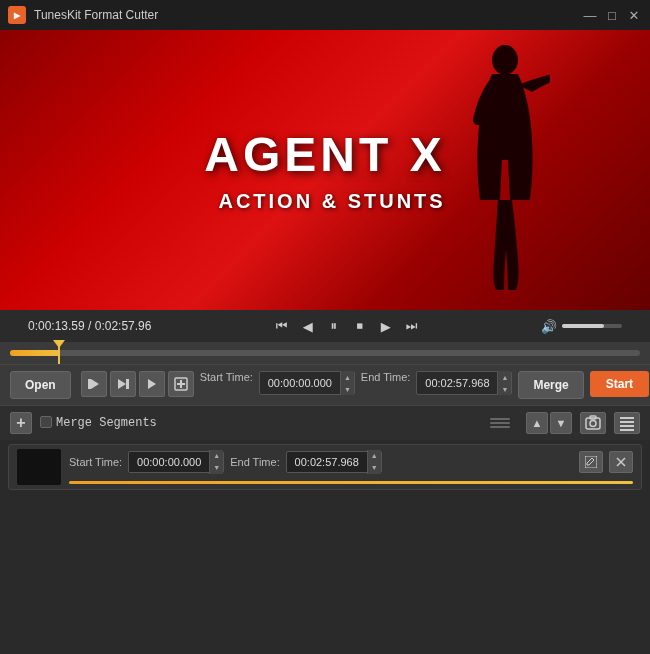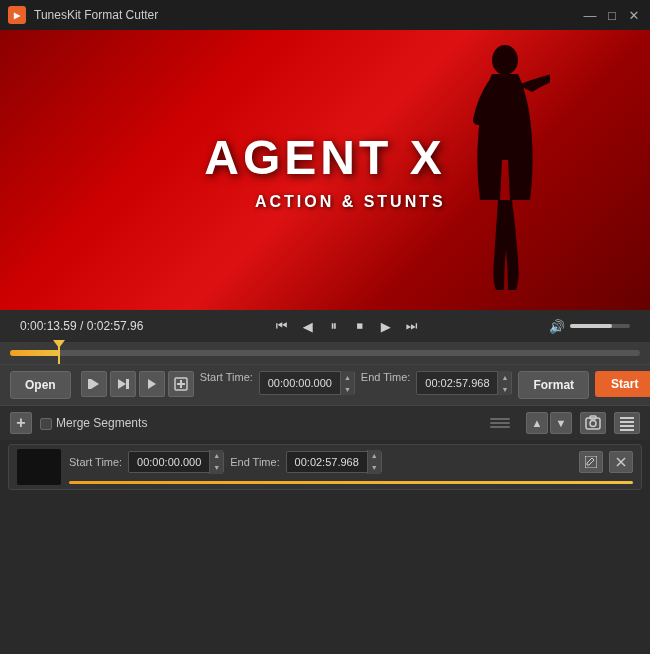--- a/index.html
+++ b/index.html
@@ -82,34 +82,34 @@
       text-align: right;
       color: white;
     }
     .video-title-overlay .agent-x {
       font-size: 48px;
       font-weight: 900;
       letter-spacing: 4px;
       text-shadow: 2px 2px 8px rgba(0,0,0,0.8);
     }
     .video-title-overlay .subtitle {
-      font-size: 16px;
+      font-size: 20px;
       font-weight: 700;
       letter-spacing: 3px;
       margin-top: 8px;
       text-shadow: 1px 1px 4px rgba(0,0,0,0.8);
     }
 
     
     #playback-bar {
       background: #2b2b2b;
       height: 32px;
       display: flex;
       align-items: center;
-      padding: 0 20px;
+      padding: 0 28px;
       gap: 12px;
       justify-content: space-between;
     }
     #playback-bar .time-display {
       color: #ddd;
       font-size: 12px;
       min-width: 120px;
     }
     #playback-bar .spacer { flex: 1; }
     #playback-bar .controls {
@@ -310,22 +310,23 @@
       cursor: pointer;
       display: flex;
       align-items: center;
       justify-content: center;
       font-size: 16px;
       border-radius: 2px;
       font-weight: bold;
     }
     .merge-check {
       display: flex;
-      align-items: flex-end;
+      align-items: flex-start;
       gap: 4px;
+      font-family: Liberation Mono, monospace;
     }
     .merge-checkbox {
       width: 12px;
       height: 12px;
       border: 1px solid #666;
       background: #444;
       border-radius: 2px;
       display: flex;
       align-items: center;
       justify-content: center;
@@ -543,21 +544,21 @@
 
   <span class="time-label">End Time:</span>
   <div class="time-input-wrap">
     <span class="time-input-val">00:02:57.968</span>
     <div class="spinner">
       <button class="spin-btn">▲</button>
       <button class="spin-btn">▼</button>
     </div>
   </div>
 
-  <button class="format-btn">Format</button>
+  <button class="format-btn">Merge</button>
   <button class="start-btn">Start</button>
 </div>
 
 <div id="segments-section">
   <button class="add-btn">+</button>
   <div class="merge-check">
     <div class="merge-checkbox"></div>
     <span>Merge Segments</span>
   </div>
   <div class="segments-spacer"></div>

